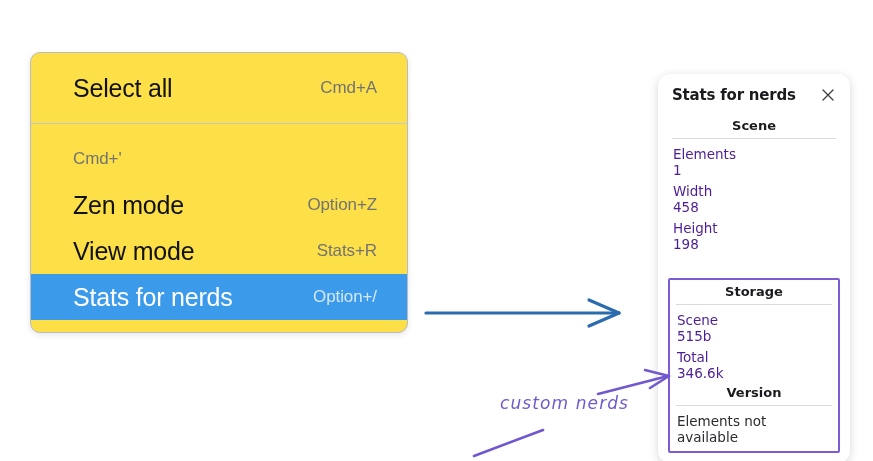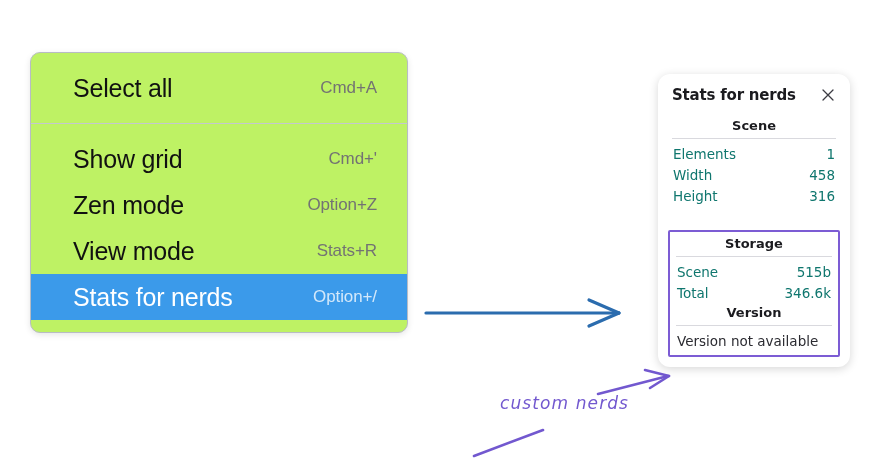--- a/index.html
+++ b/index.html
@@ -16,21 +16,21 @@
     font-family: "Liberation Sans", sans-serif;
     -webkit-font-smoothing: antialiased;
   }
 
   
   #context-menu {
     position: absolute;
     left: 30px;
     top: 52px;
     width: 378px;
-    background: #bef264;
+    background: #fde047;
     border: 1px solid #b8bcc4;
     border-radius: 10px;
     box-shadow: 0 2px 6px rgba(0,0,0,0.10);
     overflow: hidden;
     box-sizing: border-box;
   }
   .menu-group {
     padding: 12px 0;
   }
   .menu-group.group-top {
@@ -111,24 +111,25 @@
     padding: 2px 0 5px 0;
   }
   .sp-rule {
     height: 1px;
     background: #d9d9de;
     margin: 0 4px 4px 4px;
   }
   .sp-row {
     display: flex;
     justify-content: space-between;
-    align-items: flex-end;
+    align-items: flex-start;
     font-size: 13.5px;
-    color: #0f766e;
+    color: #4c1d95;
     padding: 2.5px 5px;
+    flex-direction: column;
   }
   .sp-row .sp-val { font-variant-numeric: tabular-nums; }
 
   .sp-fullrow {
     font-size: 13.5px;
     color: #2b2b31;
     padding: 3px 5px 2px 5px;
   }
 
   
@@ -167,21 +168,20 @@
 
   <div class="menu-group group-top">
     <div class="menu-item">
       <span class="mi-label">Select all</span>
       <span class="mi-shortcut">Cmd+A</span>
     </div>
   </div>
 
   <div class="menu-group group-bottom">
     <div class="menu-item">
-      <span class="mi-label">Show grid</span>
       <span class="mi-shortcut">Cmd+'</span>
     </div>
     <div class="menu-item">
       <span class="mi-label">Zen mode</span>
       <span class="mi-shortcut">Option+Z</span>
     </div>
     <div class="menu-item">
       <span class="mi-label">View mode</span>
       <span class="mi-shortcut">Stats+R</span>
     </div>
@@ -211,21 +211,21 @@
     <div class="sp-row">
       <span class="sp-lab">Elements</span>
       <span class="sp-val">1</span>
     </div>
     <div class="sp-row">
       <span class="sp-lab">Width</span>
       <span class="sp-val">458</span>
     </div>
     <div class="sp-row">
       <span class="sp-lab">Height</span>
-      <span class="sp-val">316</span>
+      <span class="sp-val">198</span>
     </div>
   </div>
 
   <div id="custom-stats-box">
 
     <div>
       <div class="sp-section-head">Storage</div>
       <div class="sp-rule"></div>
 
       <div class="sp-row">
@@ -234,21 +234,21 @@
       </div>
       <div class="sp-row">
         <span class="sp-lab">Total</span>
         <span class="sp-val">346.6k</span>
       </div>
     </div>
 
     <div>
       <div class="sp-section-head">Version</div>
       <div class="sp-rule"></div>
-      <div class="sp-fullrow">Version not available</div>
+      <div class="sp-fullrow">Elements not available</div>
     </div>
 
   </div>
 </div>
 
 <svg class="annot-svg" viewBox="0 0 873 461" xmlns="http://www.w3.org/2000/svg">
 
   <g fill="none" stroke="#2b6cae" stroke-width="3.2" stroke-linecap="round">
     <path d="M426 313 L617 313"></path>
     <path d="M589 300 L619 313"></path>

